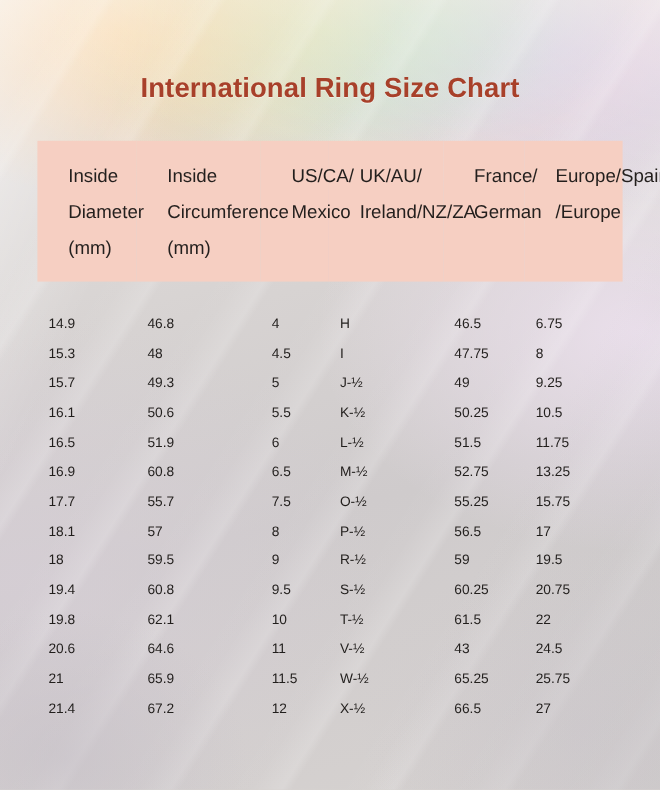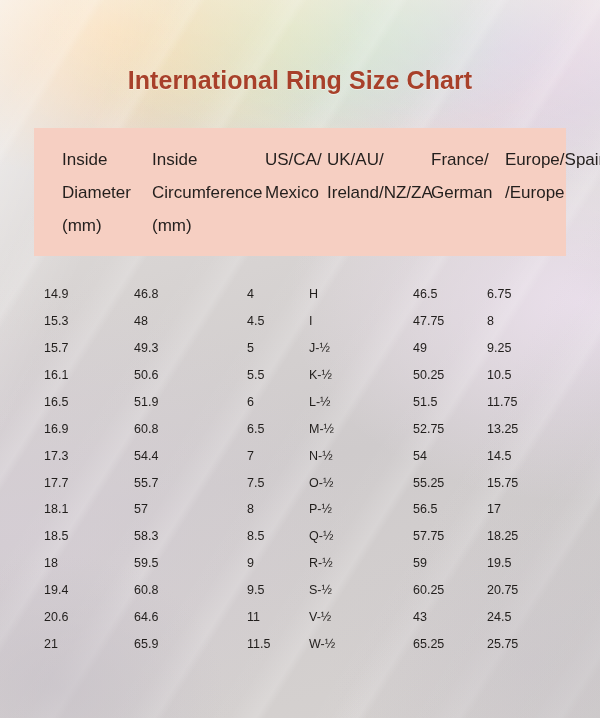--- a/index.html
+++ b/index.html
@@ -206,80 +206,80 @@
           </tr>
           <tr>
             <td>16.9</td>
             <td>60.8</td>
             <td>6.5</td>
             <td>M-½</td>
             <td>52.75</td>
             <td>13.25</td>
           </tr>
           <tr>
-            <td>17.3</td>
-            <td>54.4</td>
-            <td>7</td>
-            <td>N-½</td>
-            <td>54</td>
-            <td>14.5</td>
-          </tr>
-          <tr>
             <td>17.7</td>
             <td>55.7</td>
             <td>7.5</td>
             <td>O-½</td>
             <td>55.25</td>
             <td>15.75</td>
           </tr>
           <tr>
             <td>18.1</td>
             <td>57</td>
             <td>8</td>
             <td>P-½</td>
             <td>56.5</td>
             <td>17</td>
           </tr>
           <tr>
-            <td>18.5</td>
-            <td>58.3</td>
-            <td>8.5</td>
-            <td>Q-½</td>
-            <td>57.75</td>
-            <td>18.25</td>
-          </tr>
-          <tr>
             <td>18</td>
             <td>59.5</td>
             <td>9</td>
             <td>R-½</td>
             <td>59</td>
             <td>19.5</td>
           </tr>
           <tr>
             <td>19.4</td>
             <td>60.8</td>
             <td>9.5</td>
             <td>S-½</td>
             <td>60.25</td>
             <td>20.75</td>
           </tr>
           <tr>
+            <td>19.8</td>
+            <td>62.1</td>
+            <td>10</td>
+            <td>T-½</td>
+            <td>61.5</td>
+            <td>22</td>
+          </tr>
+          <tr>
             <td>20.6</td>
             <td>64.6</td>
             <td>11</td>
             <td>V-½</td>
             <td>43</td>
             <td>24.5</td>
           </tr>
           <tr>
             <td>21</td>
             <td>65.9</td>
             <td>11.5</td>
             <td>W-½</td>
             <td>65.25</td>
             <td>25.75</td>
           </tr>
+          <tr>
+            <td>21.4</td>
+            <td>67.2</td>
+            <td>12</td>
+            <td>X-½</td>
+            <td>66.5</td>
+            <td>27</td>
+          </tr>
         </tbody>
     </table>
 
   </div>
 </div>
 
 </body></html>

